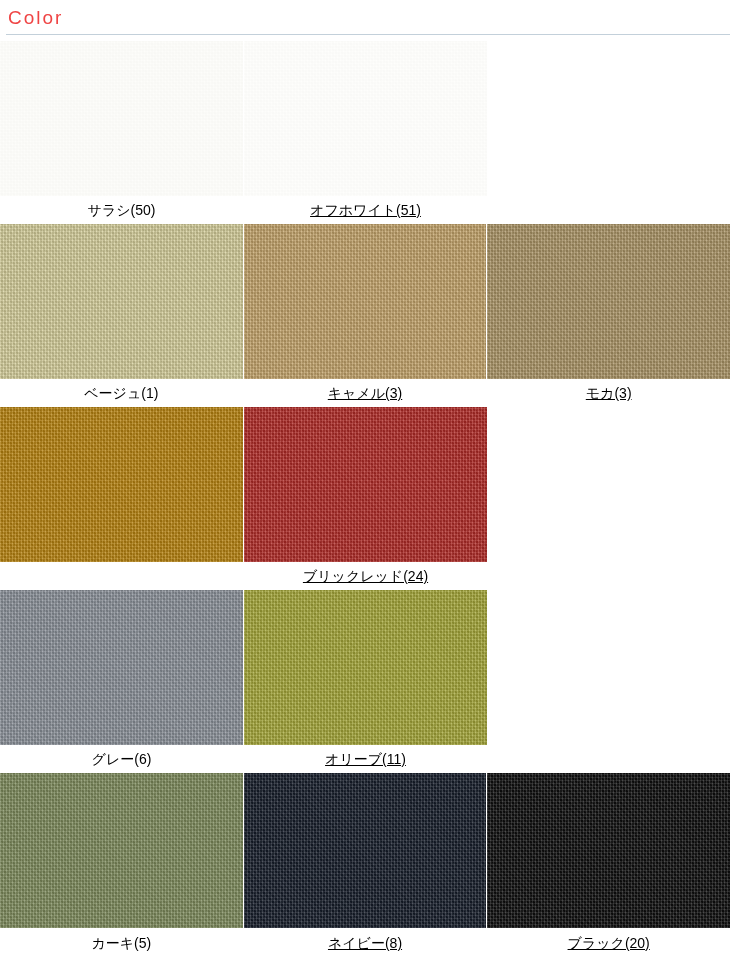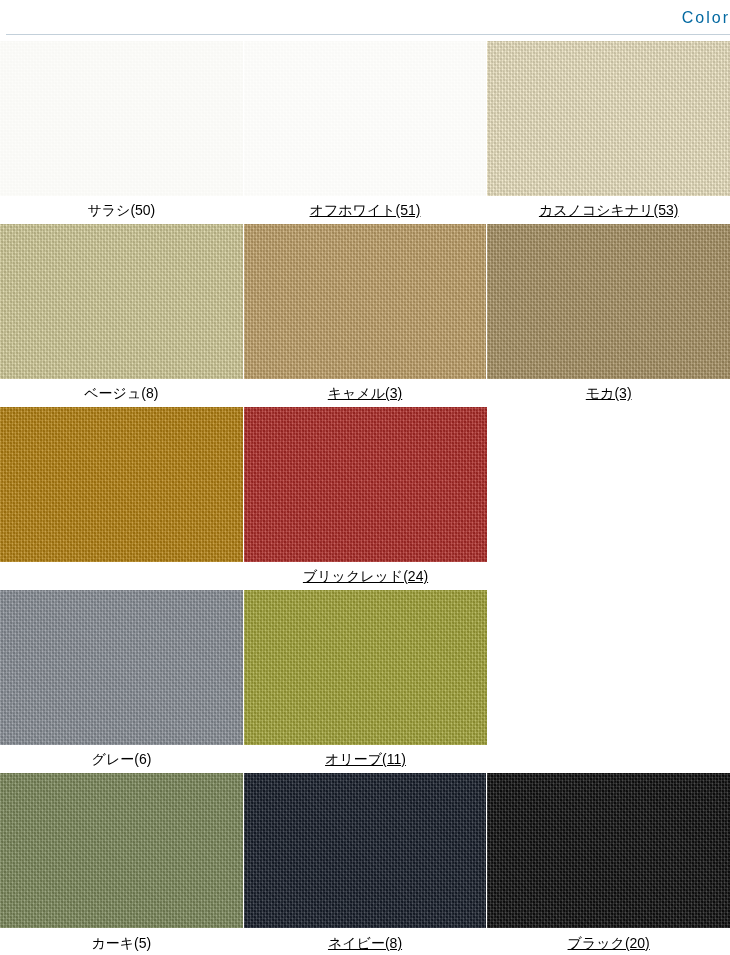--- a/index.html
+++ b/index.html
@@ -12,27 +12,26 @@
     height: 955px;
     font-family: "Liberation Sans", "DejaVu Sans", sans-serif;
     overflow: hidden;
   }
 
   
   .page-header {
     padding: 6px 0 0 4px;
   }
   .page-title {
-    font-size: 16px;
+    font-size: 19px;
     letter-spacing: 2px;
-    color: #0369a1;
+    color: #ef4444;
     font-weight: 400;
     line-height: 24px;
     padding-left: 4px;
-    text-align: right;
   }
   .title-rule {
     height: 1px;
     background: #c3d0da;
     margin-top: 4px;
     width: 726px;
     margin-left: 2px;
   }
 
   
@@ -126,30 +125,26 @@
 
   <div class="swatch-row">
     <div class="swatch-cell">
       <div class="swatch-chip plain" style="background-color: rgb(253, 253, 250);"></div>
       <div class="swatch-label">サラシ(50)</div>
     </div>
     <div class="swatch-cell">
       <div class="swatch-chip plain" style="background-color: rgb(254, 254, 252);"></div>
       <div class="swatch-label">オフホワイト(51)</div>
     </div>
-    <div class="swatch-cell">
-      <div class="swatch-chip" style="background-color: rgb(241, 231, 196);"></div>
-      <div class="swatch-label">カスノコシキナリ(53)</div>
-    </div>
   </div>
 
   <div class="swatch-row">
     <div class="swatch-cell">
       <div class="swatch-chip" style="background-color: rgb(214, 207, 155);"></div>
-      <div class="swatch-label">ベージュ(8)</div>
+      <div class="swatch-label">ベージュ(1)</div>
     </div>
     <div class="swatch-cell">
       <div class="swatch-chip" style="background-color: rgb(196, 164, 106);"></div>
       <div class="swatch-label">キャメル(3)</div>
     </div>
     <div class="swatch-cell">
       <div class="swatch-chip" style="background-color: rgb(171, 148, 101);"></div>
       <div class="swatch-label">モカ(3)</div>
     </div>
   </div>

